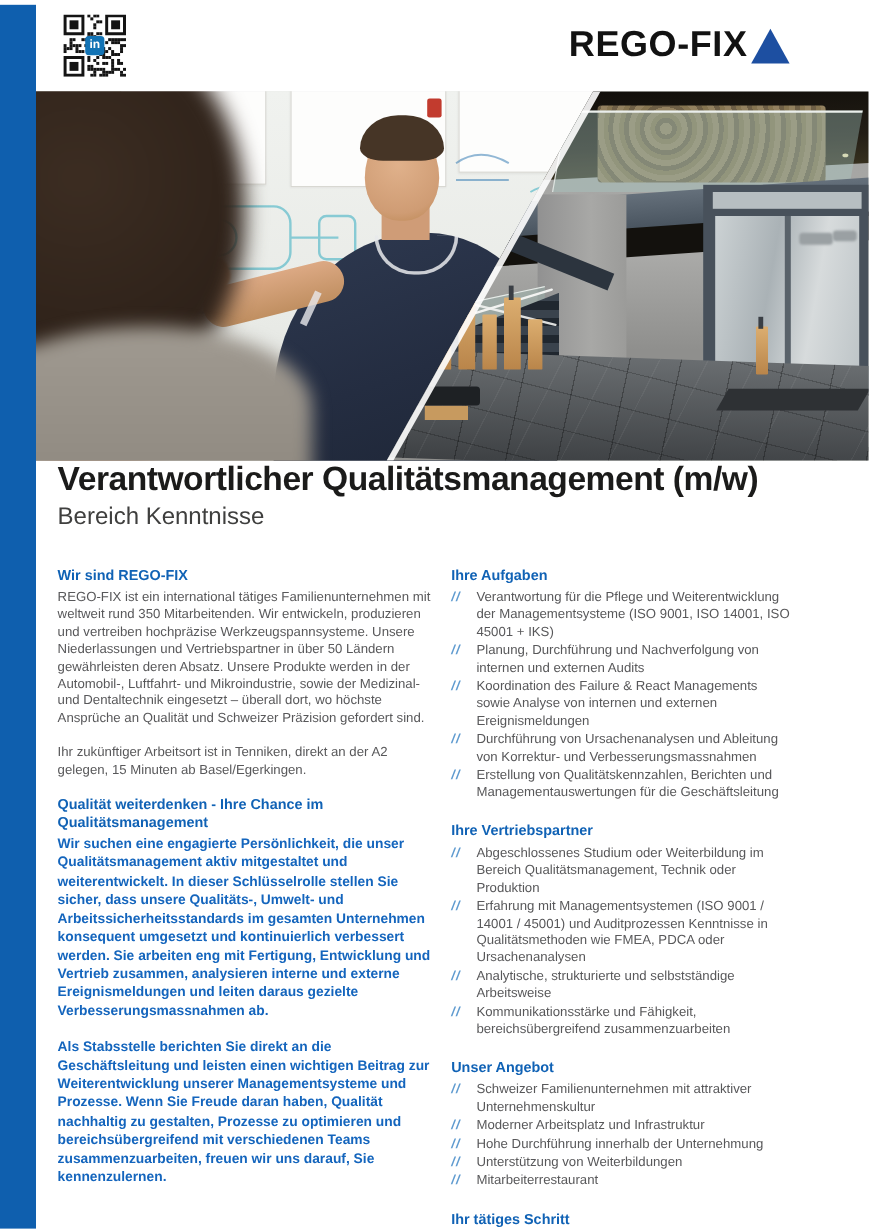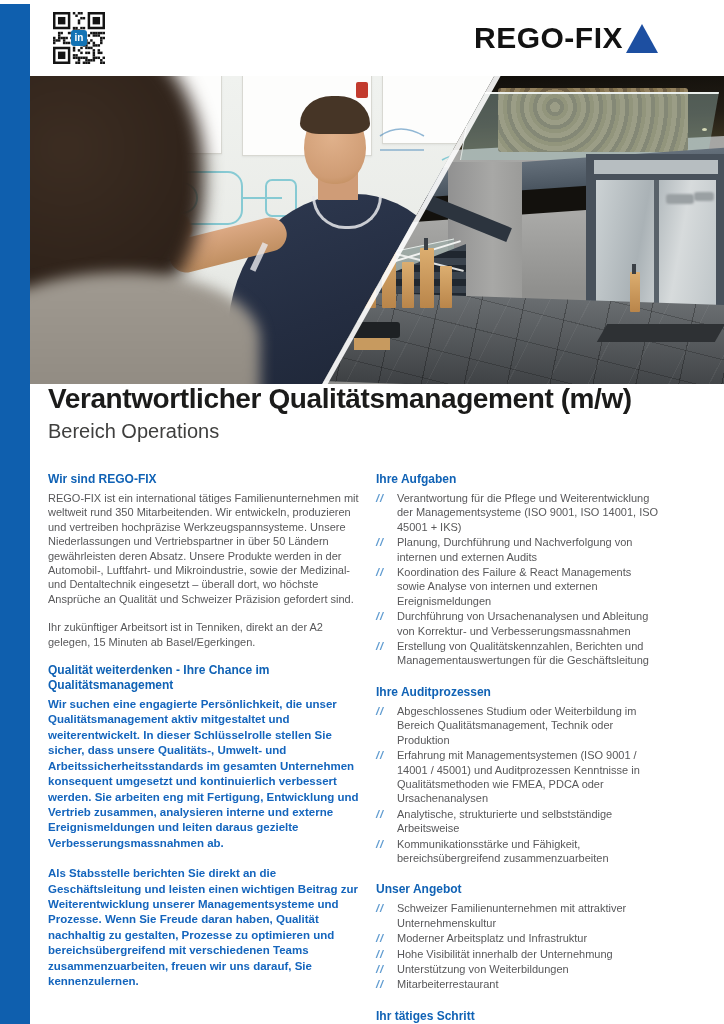--- a/index.html
+++ b/index.html
@@ -327,21 +327,21 @@
       <div class="product pr3"></div>
       <div class="stool-leg"></div>
       <div class="stool-seat"></div>
       <div class="mat"></div>
     </div>
     <div class="diag-sep"></div>
   </div>
 
   <div class="title-block">
     <h1>Verantwortlicher Qualitätsmanagement (m/w)</h1>
-    <div class="subtitle">Bereich Operations</div>
+    <div class="subtitle">Bereich Kenntnisse</div>
   </div>
 
   <div class="columns">
 
     <div class="col-left">
       <h3 class="sec">Wir sind REGO-FIX</h3>
       <p class="body-text">REGO-FIX ist ein international tätiges Familienunternehmen mit weltweit rund 350 Mitarbeitenden. Wir entwickeln, produzieren und vertreiben hochpräzise Werkzeugspannsysteme. Unsere Niederlassungen und Vertriebspartner in über 50 Ländern gewährleisten deren Absatz. Unsere Produkte werden in der Automobil-, Luftfahrt- und Mikroindustrie, sowie der Medizinal- und Dentaltechnik eingesetzt – überall dort, wo höchste Ansprüche an Qualität und Schweizer Präzision gefordert sind.</p>
       <p class="body-text">Ihr zukünftiger Arbeitsort ist in Tenniken, direkt an der A2 gelegen, 15 Minuten ab Basel/Egerkingen.</p>
       <h3 class="sec chance-title">Qualität weiterdenken - Ihre Chance im Qualitätsmanagement</h3>
       <p class="blue-bold">Wir suchen eine engagierte Persönlichkeit, die unser Qualitätsmanagement aktiv mitgestaltet und weiterentwickelt. In dieser Schlüsselrolle stellen Sie sicher, dass unsere Qualitäts-, Umwelt- und Arbeitssicherheitsstandards im gesamten Unternehmen konsequent umgesetzt und kontinuierlich verbessert werden. Sie arbeiten eng mit Fertigung, Entwicklung und Vertrieb zusammen, analysieren interne und externe Ereignismeldungen und leiten daraus gezielte Verbesserungsmassnahmen ab.</p>
@@ -374,21 +374,21 @@
             </li>
 
             <li>
               <span class="slash">//</span>
               <span>Erstellung von Qualitätskennzahlen, Berichten und Managementauswertungen für die Geschäftsleitung</span>
             </li>
           </ul>
       </section>
 
       <section class="sec-gap">
-        <h3 class="sec">Ihre Auditprozessen</h3>
+        <h3 class="sec">Ihre Vertriebspartner</h3>
         <ul class="bullets">
 
             <li>
               <span class="slash">//</span>
               <span>Abgeschlossenes Studium oder Weiterbildung im Bereich Qualitätsmanagement, Technik oder Produktion</span>
             </li>
 
             <li>
               <span class="slash">//</span>
               <span>Erfahrung mit Managementsystemen (ISO 9001 / 14001 / 45001) und Auditprozessen Kenntnisse in Qualitätsmethoden wie FMEA, PDCA oder Ursachenanalysen</span>
@@ -415,21 +415,21 @@
               <span>Schweizer Familienunternehmen mit attraktiver Unternehmenskultur</span>
             </li>
 
             <li>
               <span class="slash">//</span>
               <span>Moderner Arbeitsplatz und Infrastruktur</span>
             </li>
 
             <li>
               <span class="slash">//</span>
-              <span>Hohe Visibilität innerhalb der Unternehmung</span>
+              <span>Hohe Durchführung innerhalb der Unternehmung</span>
             </li>
 
             <li>
               <span class="slash">//</span>
               <span>Unterstützung von Weiterbildungen</span>
             </li>
 
             <li>
               <span class="slash">//</span>
               <span>Mitarbeiterrestaurant</span>

